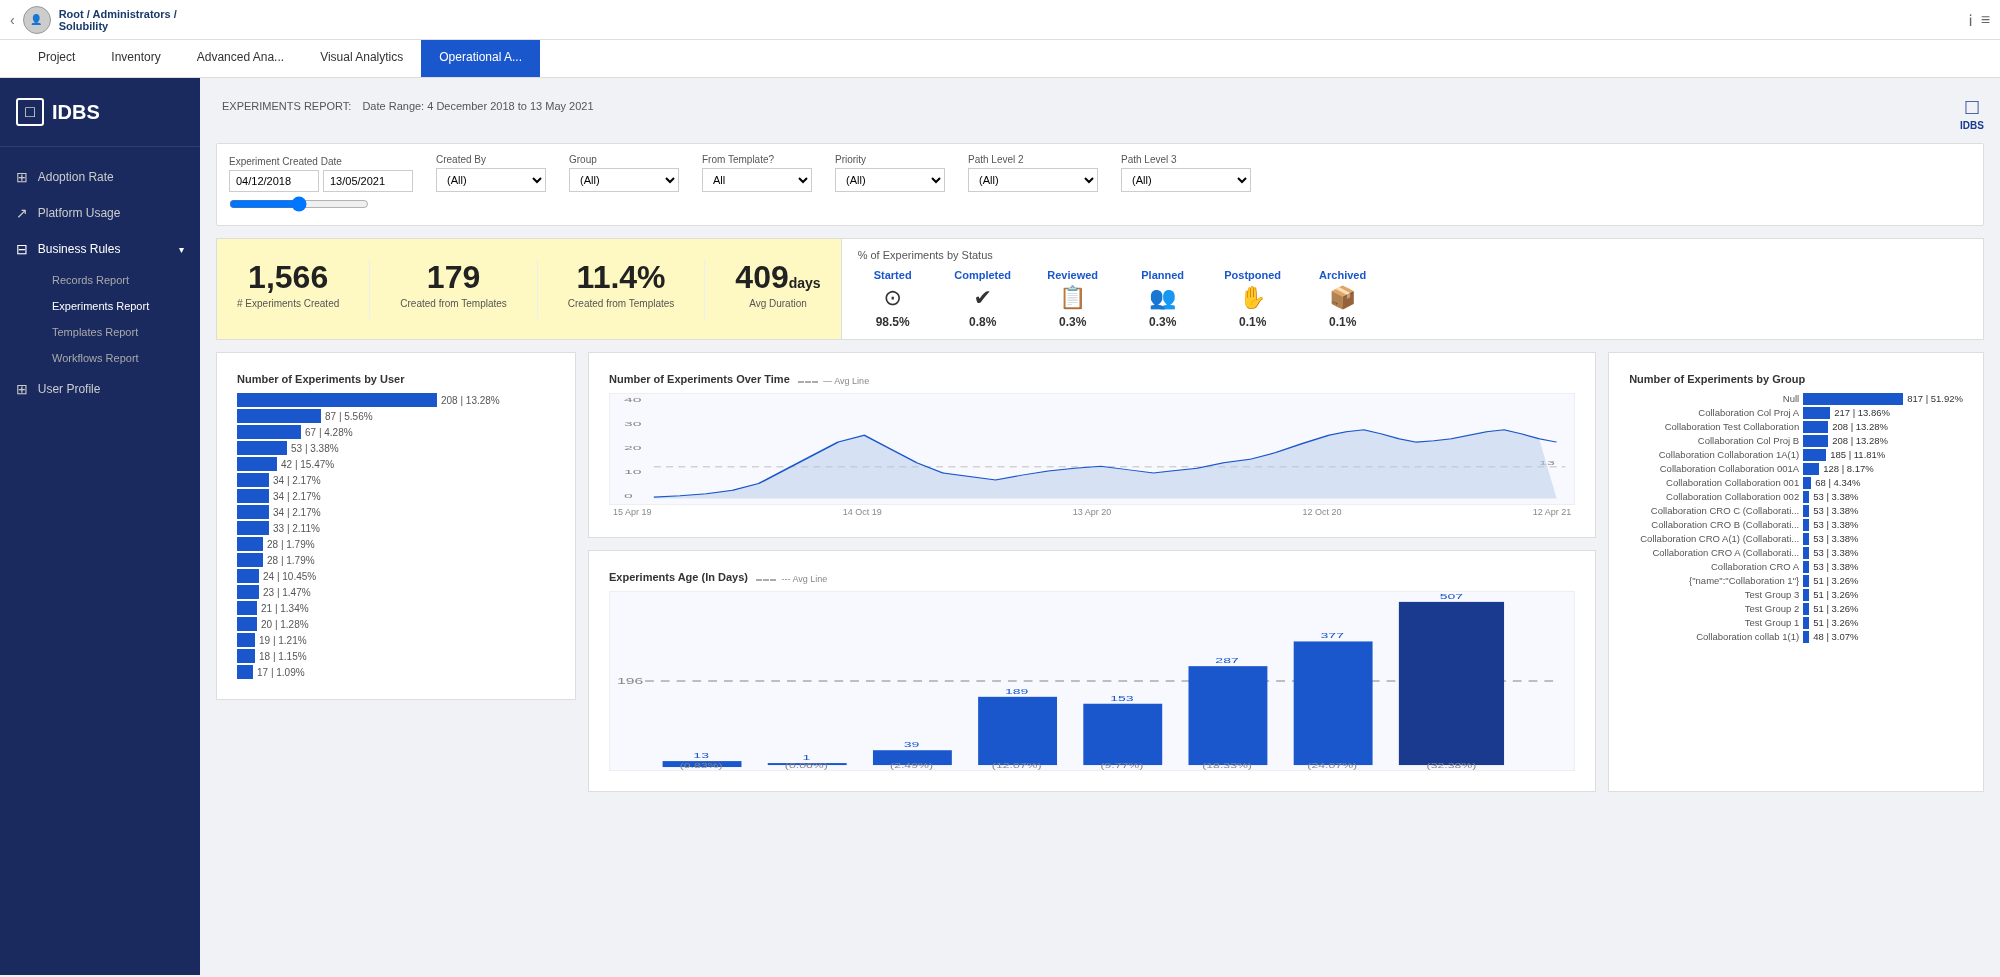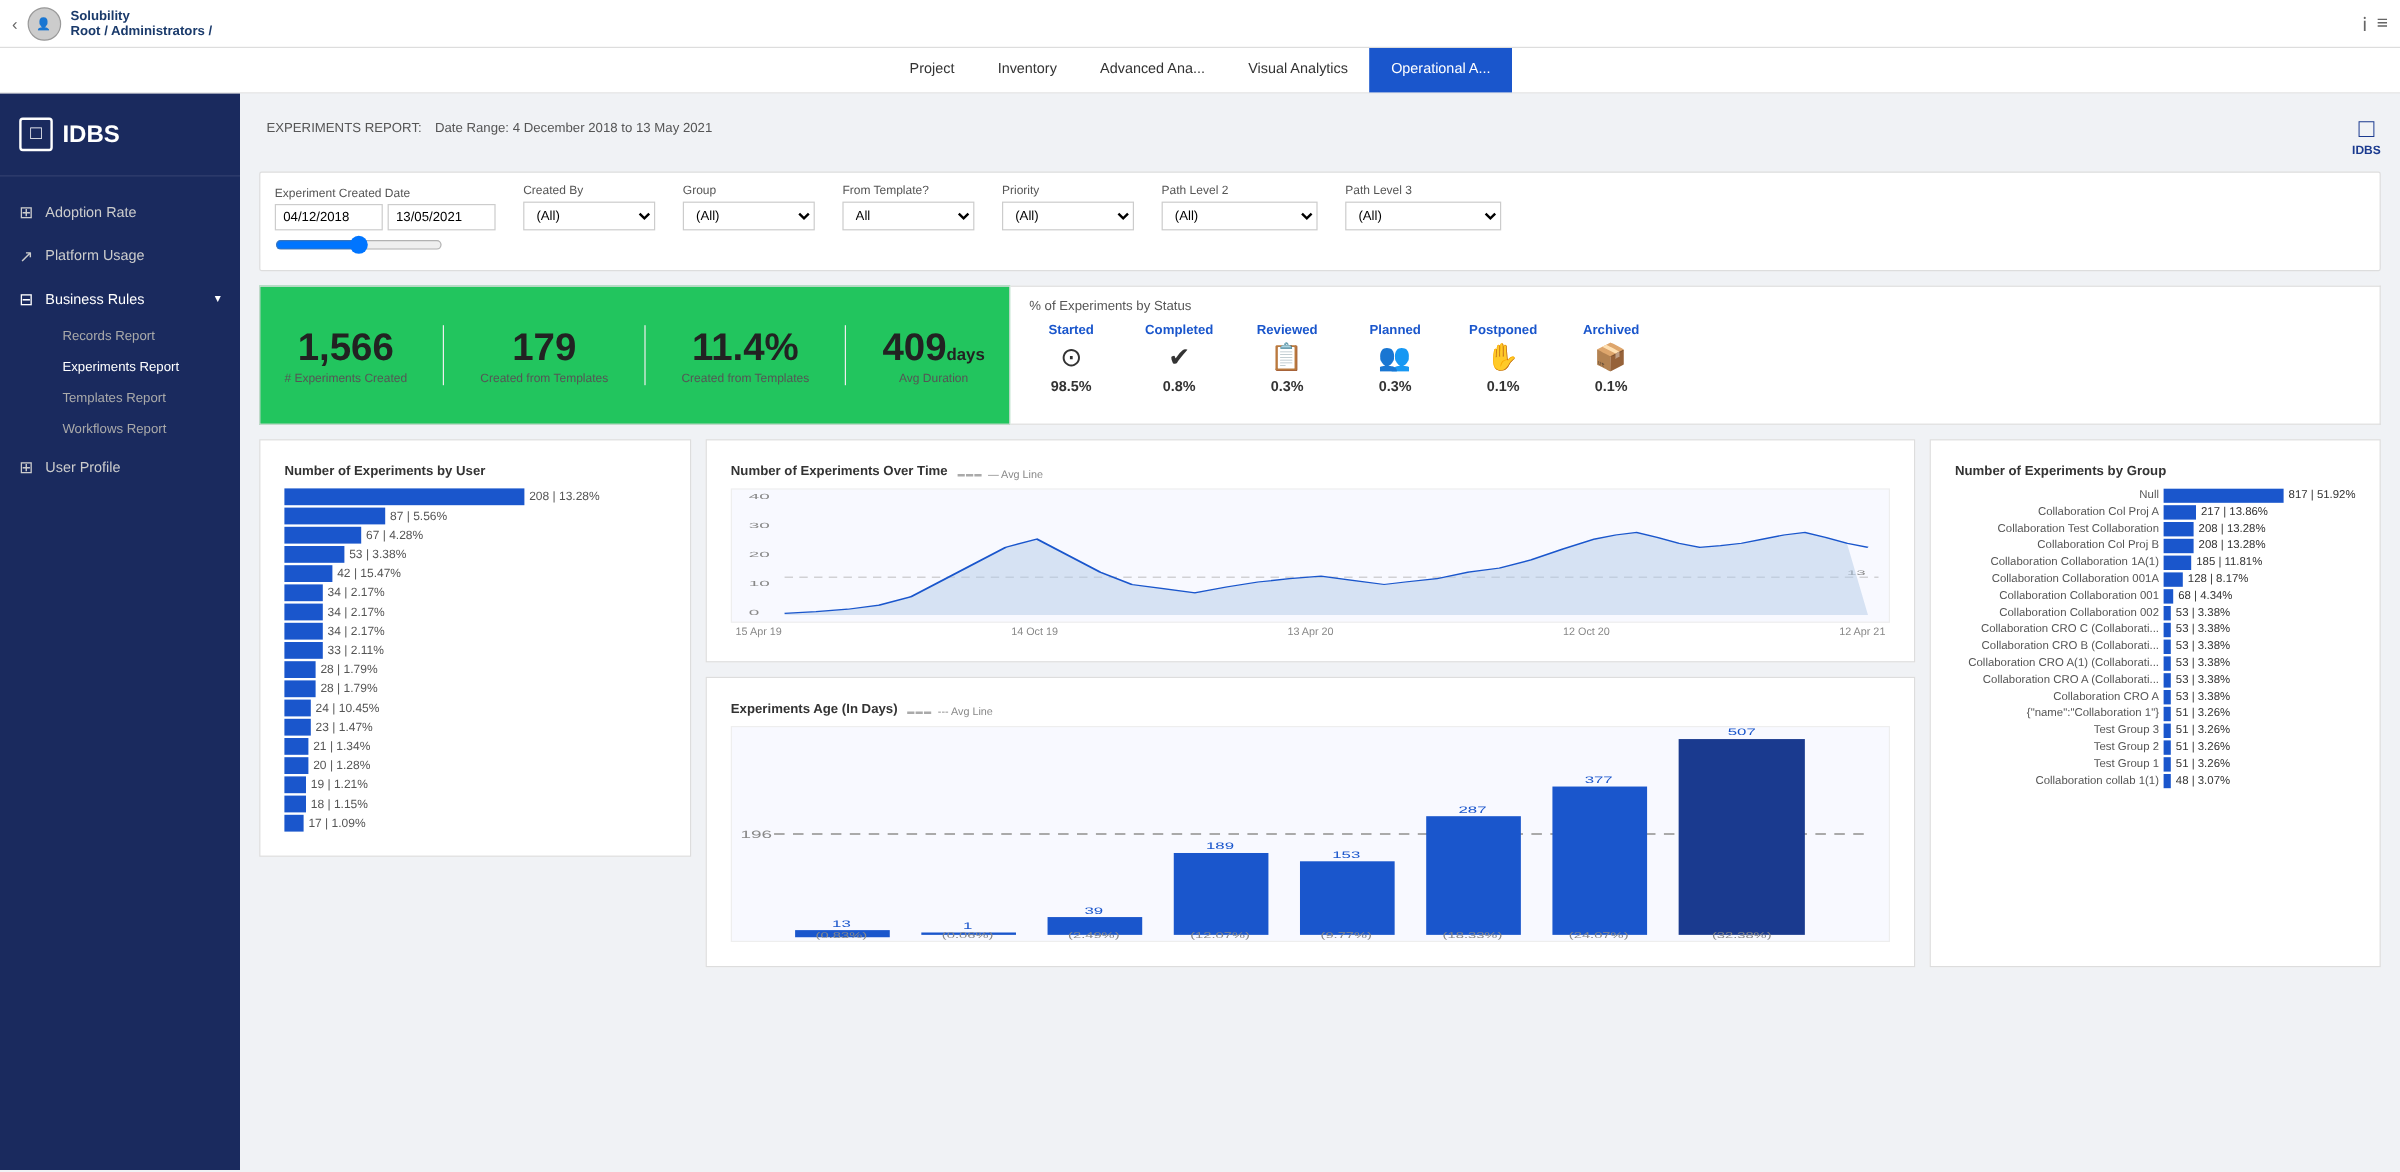--- a/index.html
+++ b/index.html
@@ -7,21 +7,21 @@
 
     
     .top-bar { height: 40px; background: #fff; border-bottom: 1px solid #ddd; display: flex; align-items: center; padding: 0 10px; gap: 8px; }
     .top-bar-avatar { width: 28px; height: 28px; border-radius: 50%; background: #ccc; border: 1px solid #999; display: flex; align-items: center; justify-content: center; font-size: 10px; }
     .breadcrumb { font-size: 11px; color: #666; flex: 1; }
     .breadcrumb span { color: #1a3a6b; font-weight: bold; display: block; }
     .top-bar-icons { display: flex; gap: 8px; align-items: center; }
     .chevron-left { font-size: 14px; color: #666; cursor: pointer; }
 
     
-    .nav-tabs { background: #fff; border-bottom: 1px solid #ddd; display: flex; padding: 0 20px; justify-content: center; }
+    .nav-tabs { background: #fff; border-bottom: 1px solid #ddd; display: flex; padding: 0 20px; }
     .nav-tab { padding: 10px 18px; font-size: 12px; cursor: pointer; color: #333; border-bottom: 3px solid transparent; }
     .nav-tab.active { background: #1a56cc; color: #fff; }
 
     
     .layout { display: flex; height: calc(100vh - 80px); }
 
     
     .sidebar { width: 200px; background: #1a2a5e; color: #fff; display: flex; flex-direction: column; flex-shrink: 0; }
     .sidebar-logo { padding: 20px 16px; border-bottom: 1px solid rgba(255,255,255,0.1); }
     .logo-box { display: flex; align-items: center; gap: 8px; }
@@ -52,21 +52,21 @@
     .filter-group { display: flex; flex-direction: column; gap: 3px; }
     .filter-label { font-size: 10px; color: #555; }
     .filter-input { border: 1px solid #ccc; padding: 4px 6px; font-size: 11px; width: 90px; }
     .filter-select { border: 1px solid #ccc; padding: 4px 6px; font-size: 11px; width: 110px; background: #fff; cursor: pointer; }
     .filter-select.wide { width: 130px; }
     .slider-row { margin-top: 4px; }
     .range-slider { width: 140px; }
 
     
     .stats-row { display: flex; gap: 0; margin-bottom: 12px; }
-    .stats-left { background: #22c55e; border: 1px solid #ddd; padding: 32px 20px; display: flex; gap: 30px; flex: 0 0 auto; }
+    .stats-left { background: #fef9c3; border: 1px solid #ddd; padding: 20px 20px; display: flex; gap: 30px; flex: 0 0 auto; }
     .stat-item { text-align: center; }
     .stat-value { font-size: 32px; font-weight: bold; color: #222; }
     .stat-value .stat-unit { font-size: 14px; }
     .stat-label { font-size: 10px; color: #555; margin-top: 2px; }
     .stat-divider { width: 1px; background: #eee; }
     .status-panel { background: #fff; border: 1px solid #ddd; border-left: none; padding: 10px 16px; flex: 1; }
     .status-title { font-size: 11px; color: #555; margin-bottom: 8px; }
     .status-items { display: flex; gap: 20px; align-items: flex-start; }
     .status-item { text-align: center; min-width: 70px; }
     .status-label { font-size: 11px; font-weight: bold; color: #1a56cc; margin-bottom: 4px; }
@@ -107,22 +107,22 @@
 
     .x-axis-labels { display: flex; justify-content: space-between; font-size: 9px; color: #888; margin-top: 2px; padding: 0 4px; }
   </style>
 </head>
 <body>
 
 <div class="top-bar">
   <span class="chevron-left">‹</span>
   <div class="top-bar-avatar">👤</div>
   <div class="breadcrumb">
+    <span>Root / Administrators /</span>
     <span>Solubility</span>
-    <span>Root / Administrators /</span>
   </div>
   <div class="top-bar-icons">
     <span style="font-size:16px;color:#666;">ℹ</span>
     <span style="font-size:16px;color:#666;">≡</span>
   </div>
 </div>
 
 <div class="nav-tabs">
   <div class="nav-tab">Project</div>
   <div class="nav-tab">Inventory</div>

